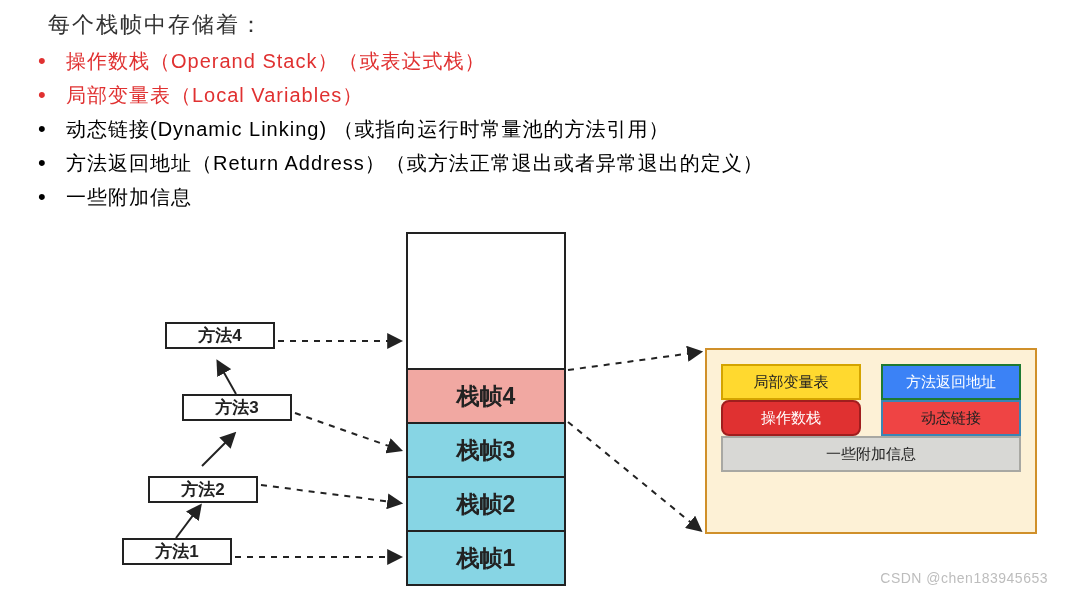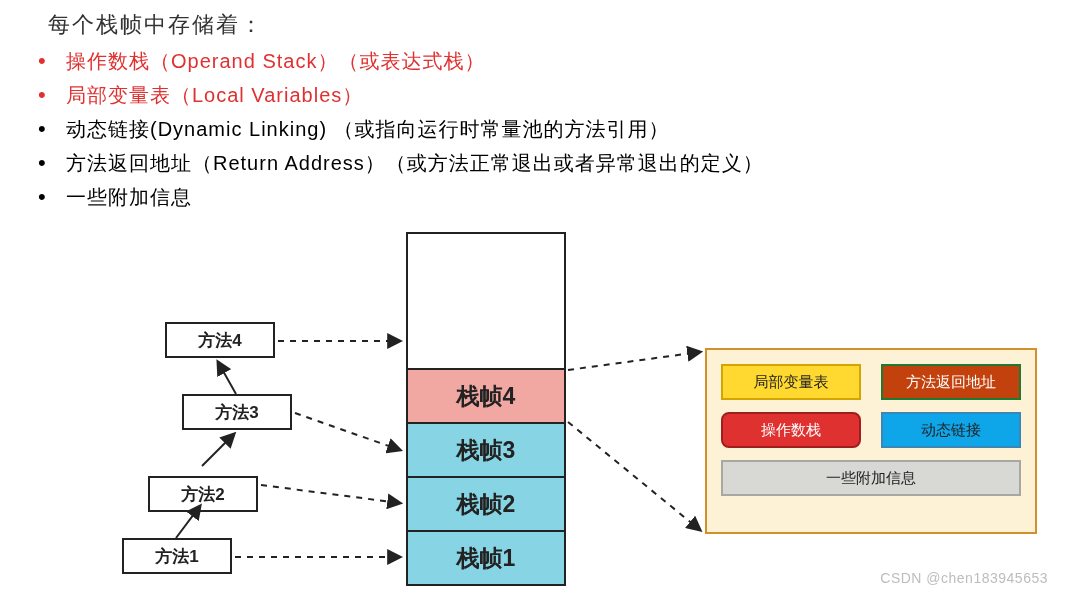--- a/index.html
+++ b/index.html
@@ -43,21 +43,21 @@
   
   .diagram {
     position: absolute;
     left: 0; top: 0; width: 1068px; height: 598px;
   }
 
   
   .method-box {
     position: absolute;
     width: 110px;
-    height: 36px;
+    height: 27px;
     border: 2px solid #222;
     background: #fff;
     display: flex;
     align-items: center;
     justify-content: center;
     font-size: 17px;
     font-weight: bold;
     color: #222;
   }
   .m4 { left: 165px; top: 322px; }
@@ -97,40 +97,40 @@
     position: absolute;
     left: 705px;
     top: 348px;
     width: 332px;
     height: 186px;
     border: 2px solid #d0902a;
     background: #fdf1d6;
     padding: 14px 14px 10px 14px;
     display: flex;
     flex-direction: column;
-    gap: 12px;
+    gap: 0;
   }
   .panel-row {
     display: flex;
     gap: 20px;
   }
   .panel-row .cell {
     flex: 1;
     height: 36px;
     border: 2px solid;
     display: flex;
     align-items: center;
     justify-content: center;
     font-size: 15px;
     font-weight: 500;
   }
   .cell.yellow { background: #ffd92f; border-color: #d4a400; color: #222; }
-  .cell.green  { background: #c2410c; border-color: #1e7a33; color: #fff; }
+  .cell.green  { background: #3b82f6; border-color: #1e7a33; color: #fff; }
   .cell.red    { background: #e03131; border-color: #a01e1e; color: #fff; border-radius: 8px; }
-  .cell.blue   { background: #0ea5e9; border-color: #3a86b5; color: #222; }
+  .cell.blue   { background: #ef4444; border-color: #3a86b5; color: #222; }
   .cell.gray   { background: #d8d8d5; border-color: #a8a8a3; color: #222; flex: 1; }
 
   
   svg.arrows {
     position: absolute;
     left: 0; top: 0;
     width: 1068px; height: 598px;
     pointer-events: none;
   }
 

